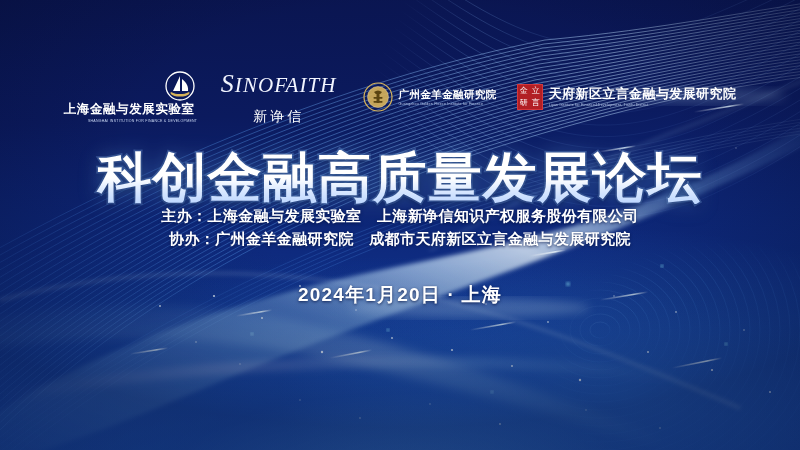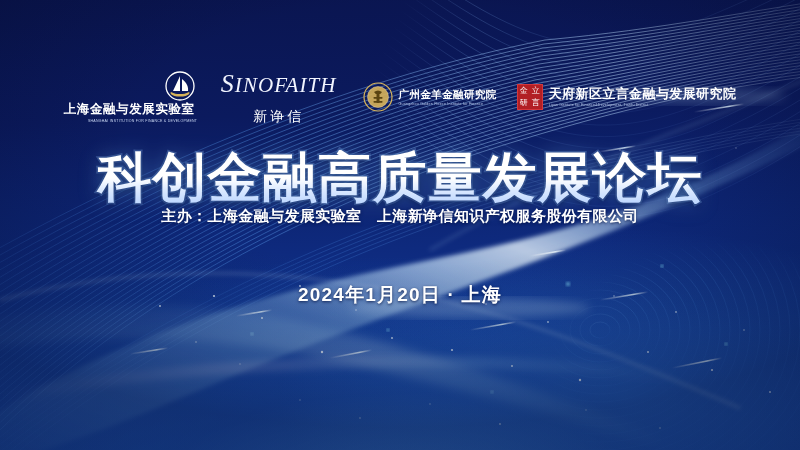--- a/index.html
+++ b/index.html
@@ -420,17 +420,18 @@
       </div>
     </div>
 
   </div>
 
   <div id="title-shadow">科创金融高质量发展论坛</div>
   <div id="title">科创金融高质量发展论坛</div>
 
   <div id="orgs">
     <div class="orgline">主办：上海金融与发展实验室　上海新诤信知识产权服务股份有限公司</div>
+    <div class="orgline">协办：广州金羊金融研究院　成都市天府新区立言金融与发展研究院</div>
   </div>
 
   <div id="datebar">2024年1月20日 · 上海</div>
 
 </div>
 
 </body></html>

